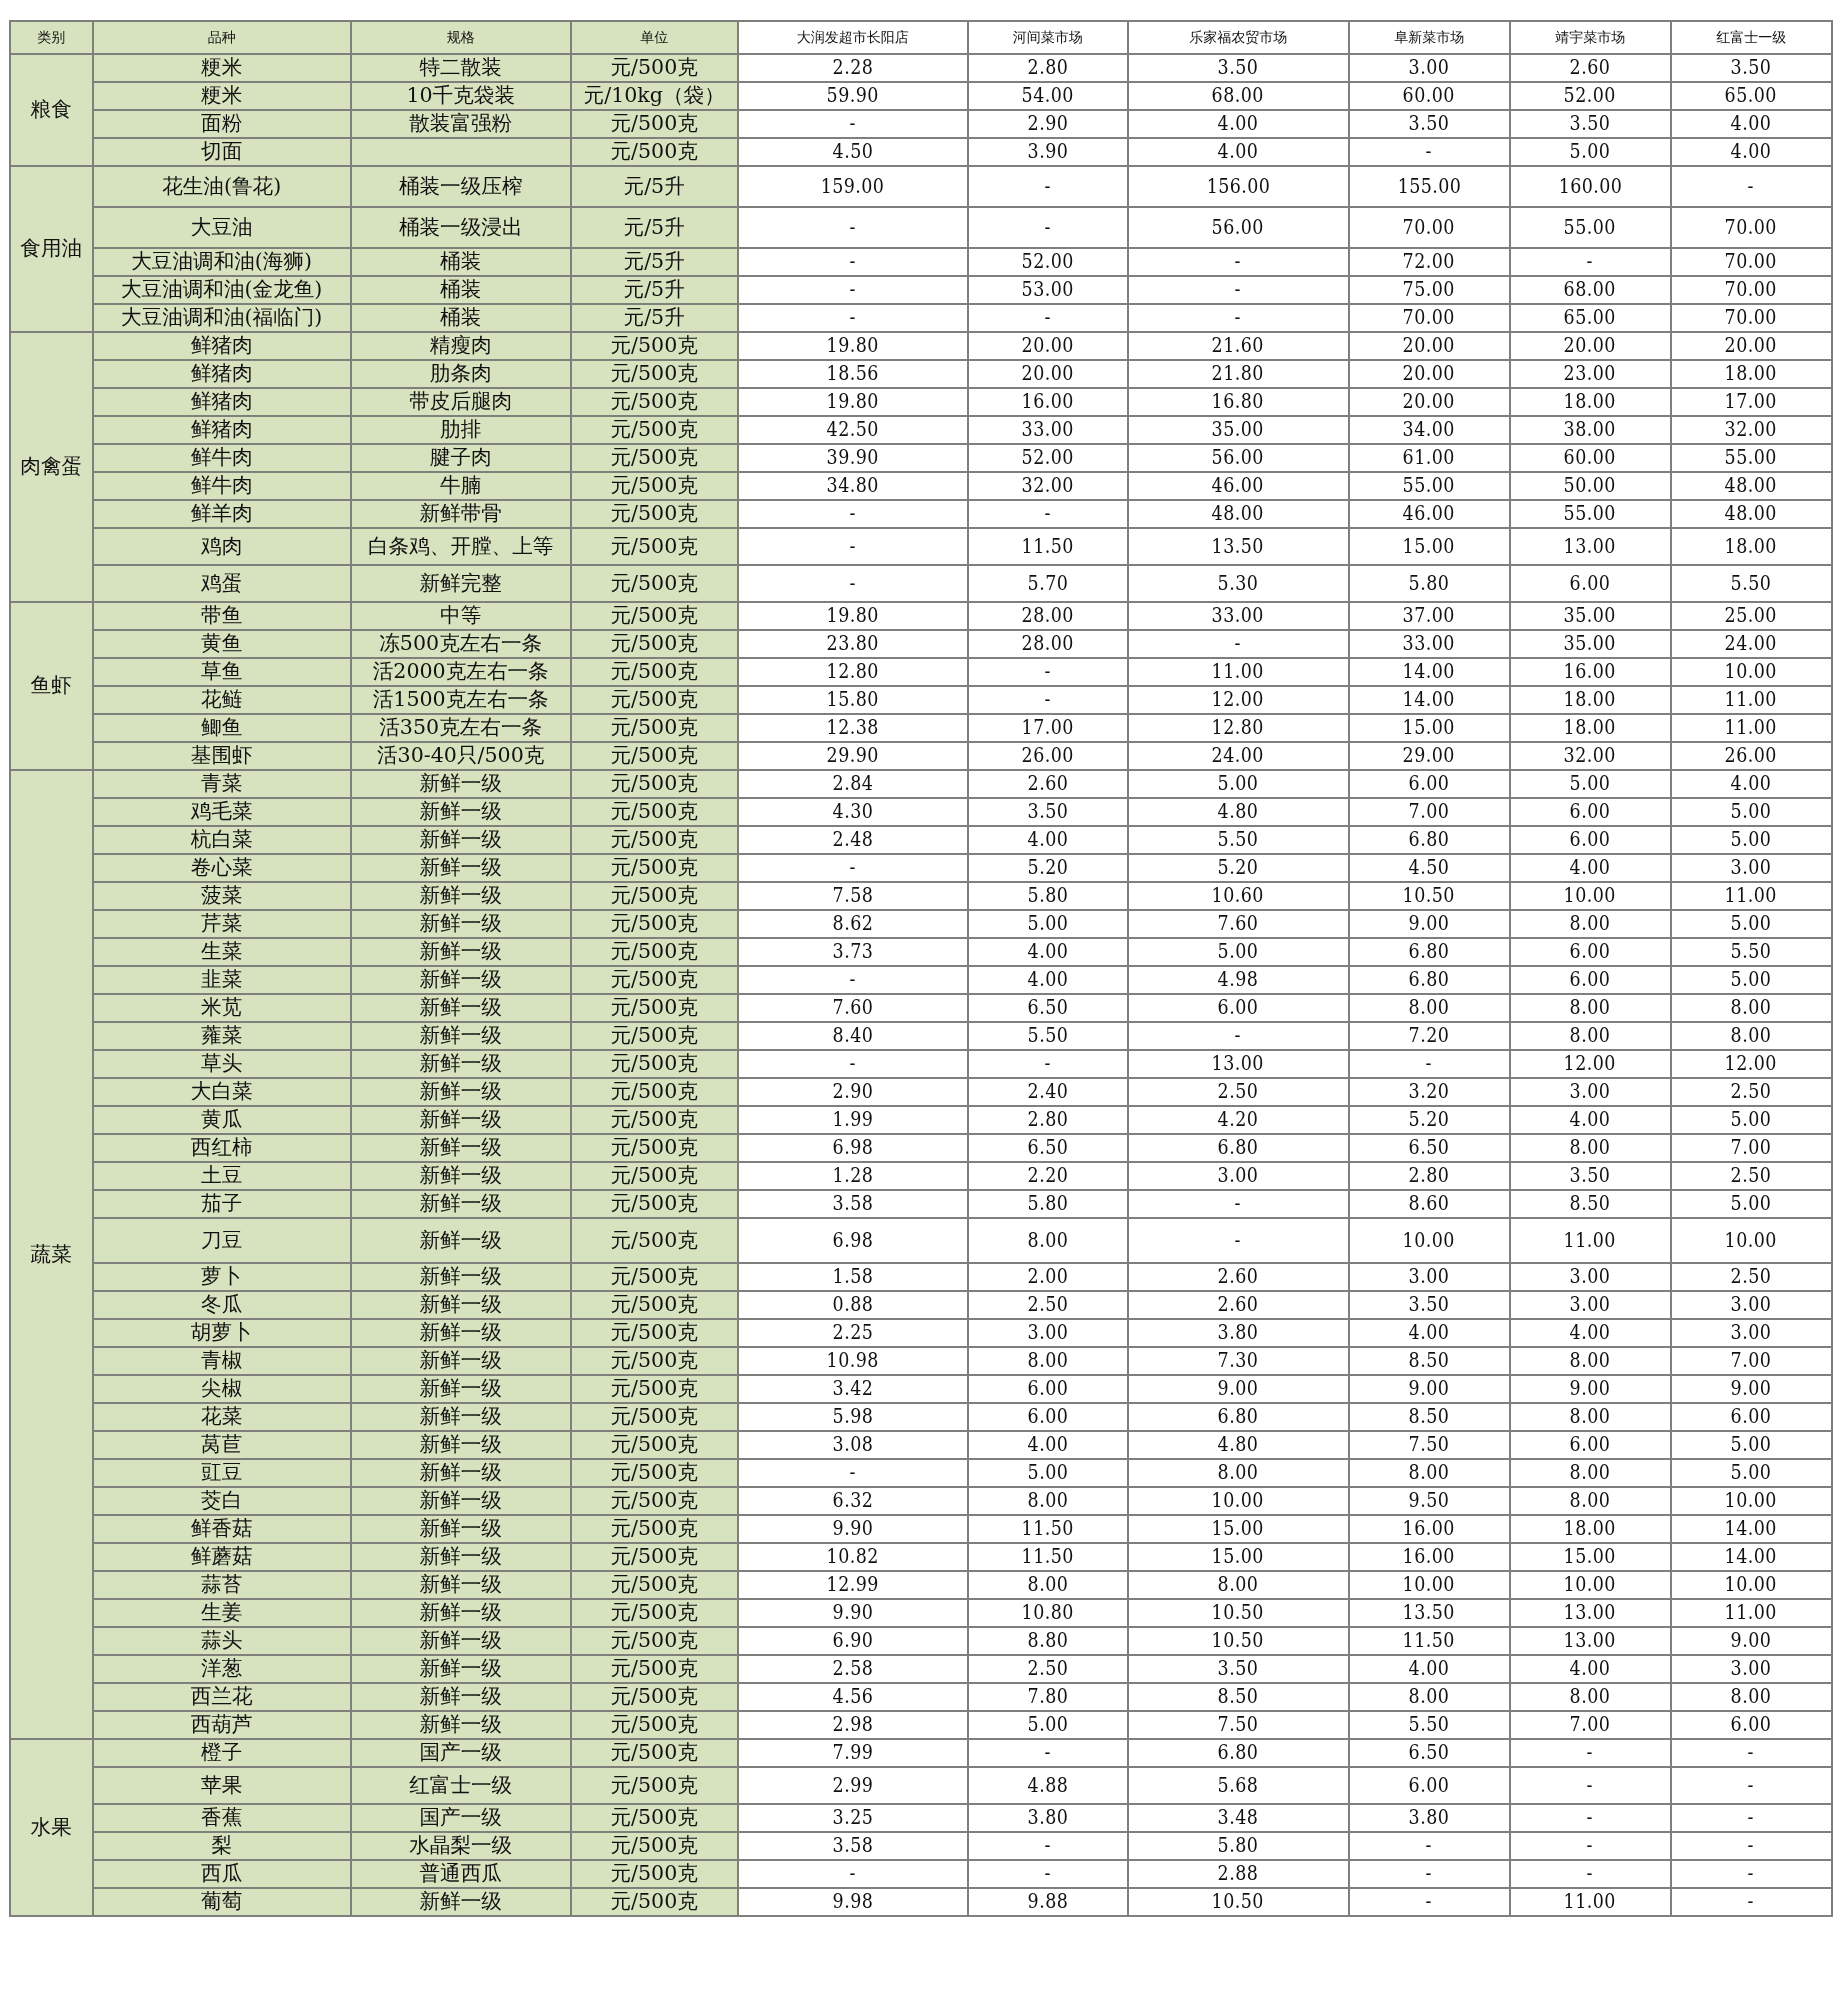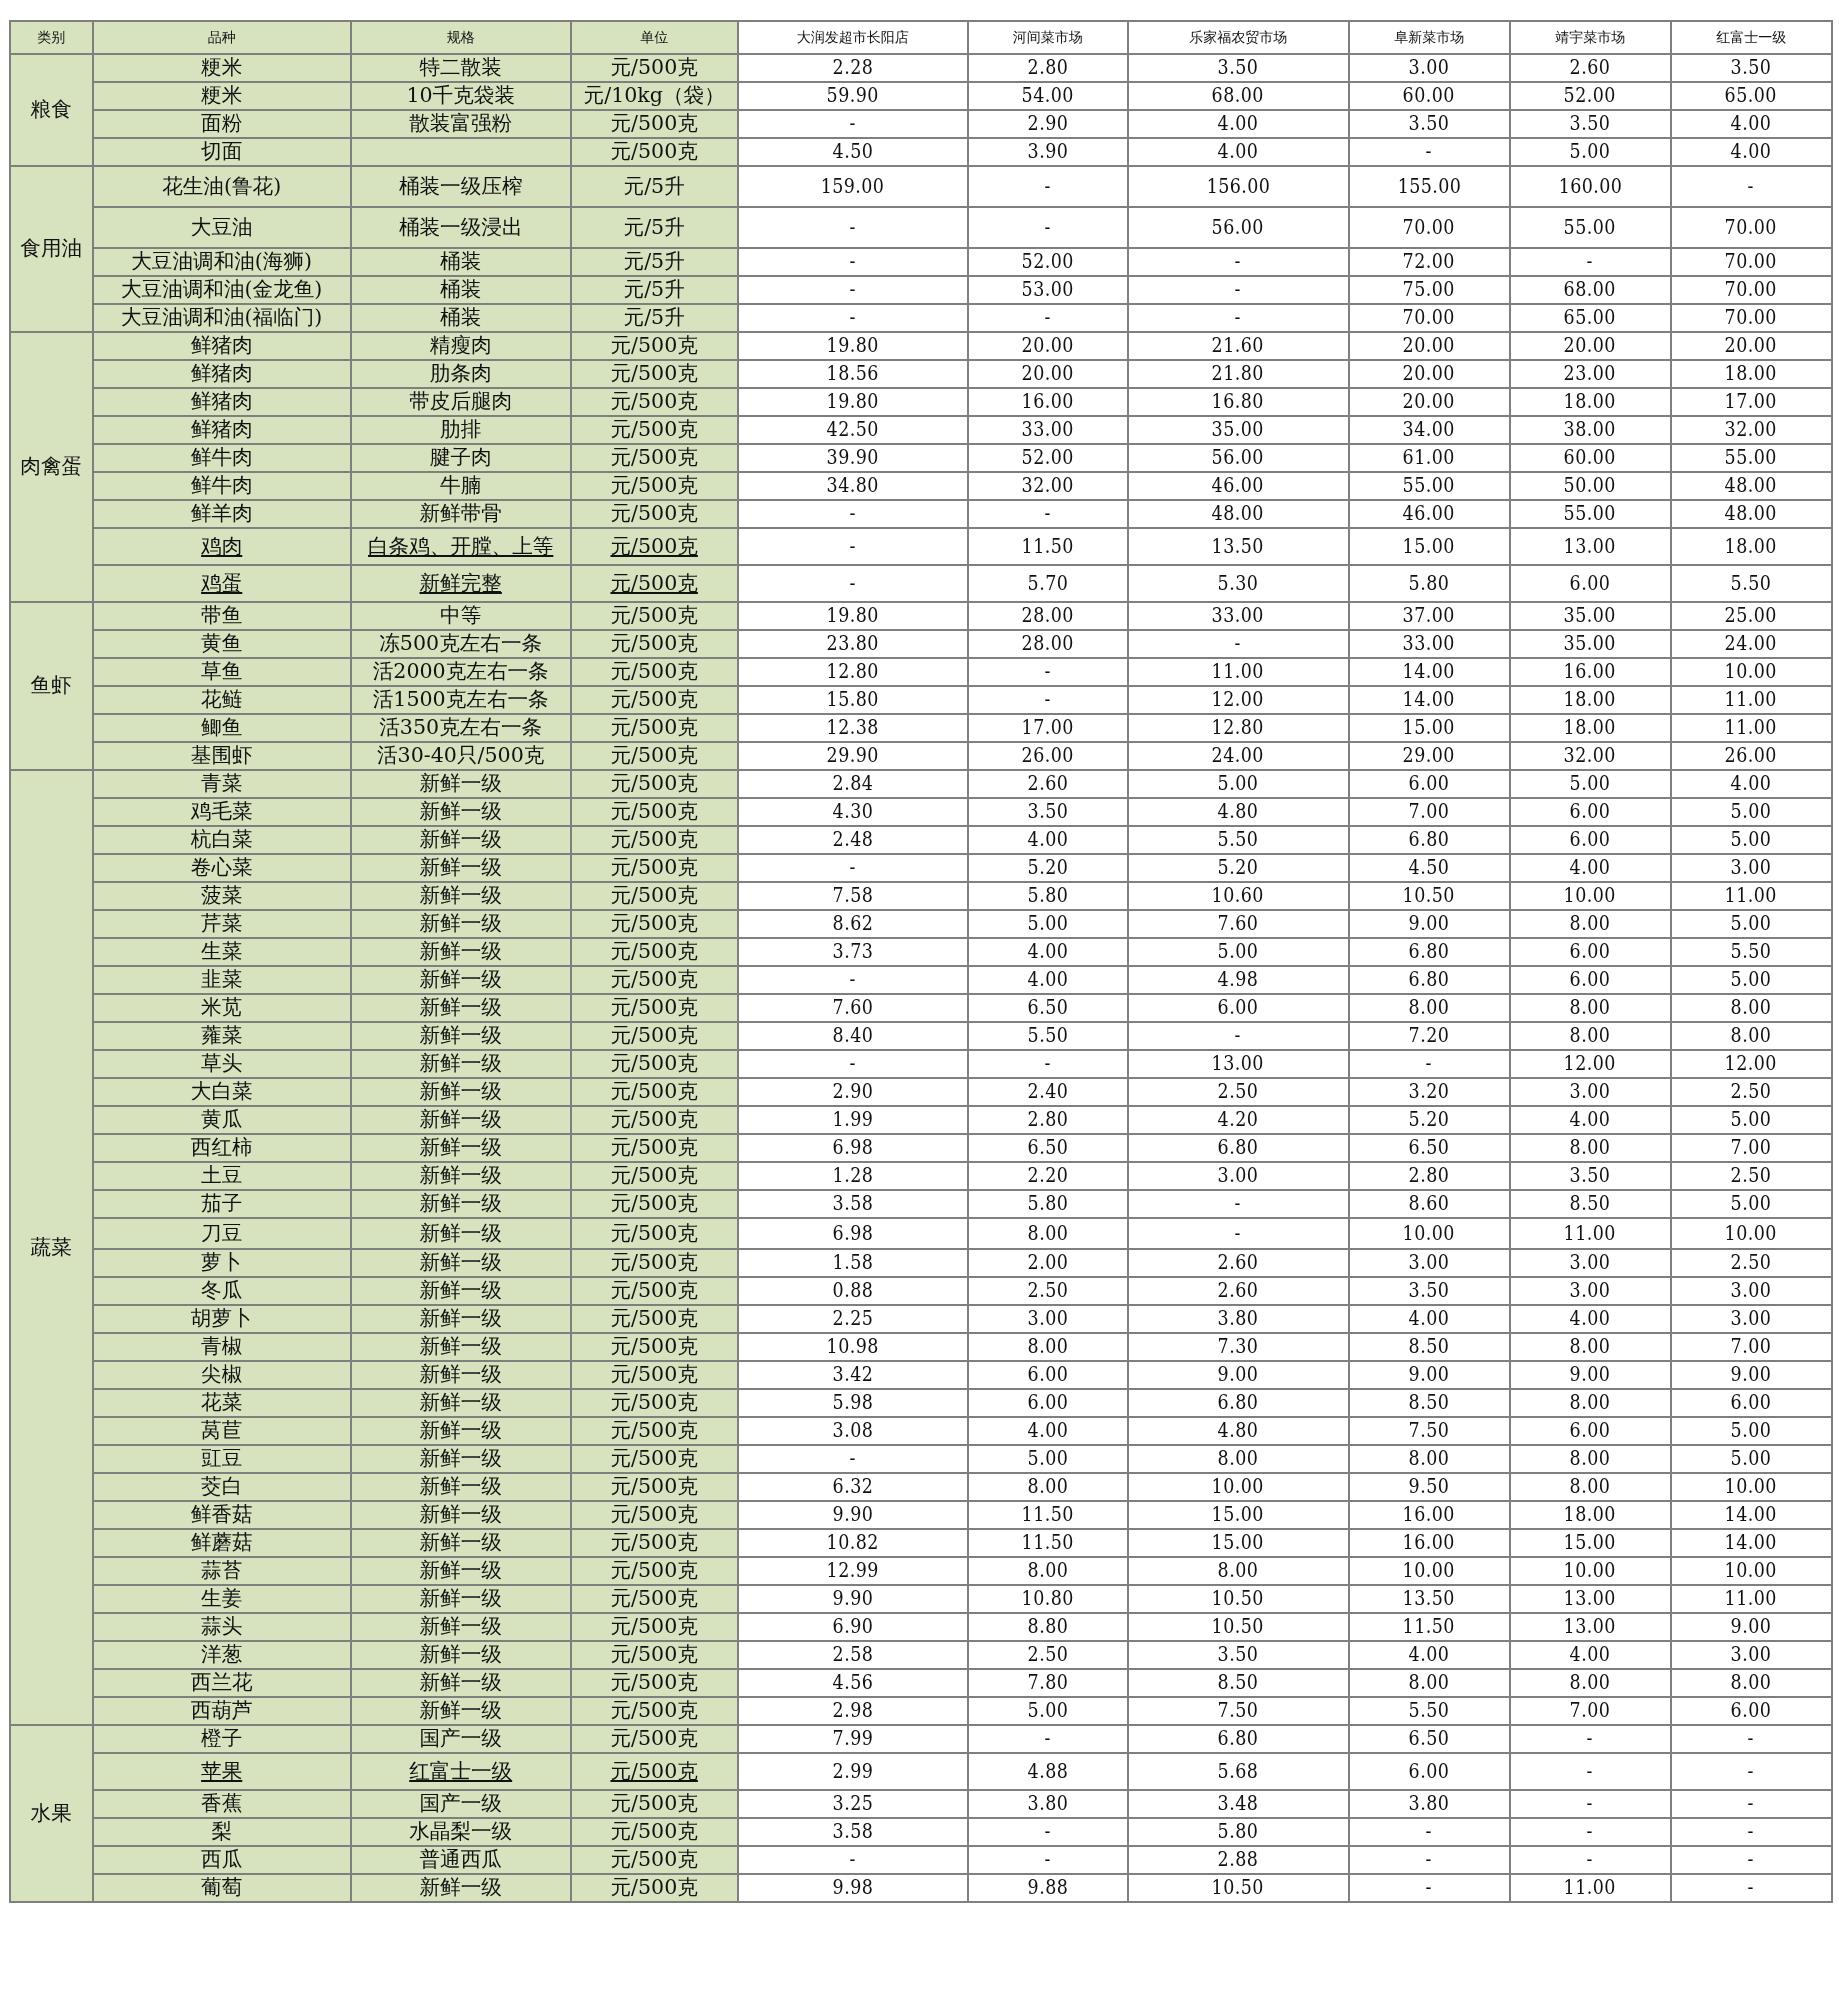--- a/index.html
+++ b/index.html
@@ -25,22 +25,22 @@
     overflow: hidden;
     white-space: nowrap;
   }
   table.prices th { height: 31px; font-size: 14px; }
   .g { background: #d7e3bf; }
   .w { background: #ffffff; }
   td.cat { font-size: 20.6px; }
   td.num { font-family: "DejaVu Serif", "Liberation Serif", serif; letter-spacing: 0.5px; font-size: 21.7px; transform-origin: center; }
   td.num span { display: inline-block; transform: scaleX(0.85); }
   tr.r { height: 28px; }
-  tr.r2 { height: 31px; }
-  tr.r3 { height: 37px; text-decoration: underline; }
+  tr.r2 { height: 45px; }
+  tr.r3 { height: 37px; }
   tr.r4 { height: 41px; }
   .note {
     font-family: "DejaVu Serif", "Liberation Serif", serif;
     font-size: 21.7px;
     padding: 5.4px 2.2px;
     border-bottom: 1.6px solid #d9d9d9;
     width: 1822px;
     white-space: nowrap;
   }
 </style>

